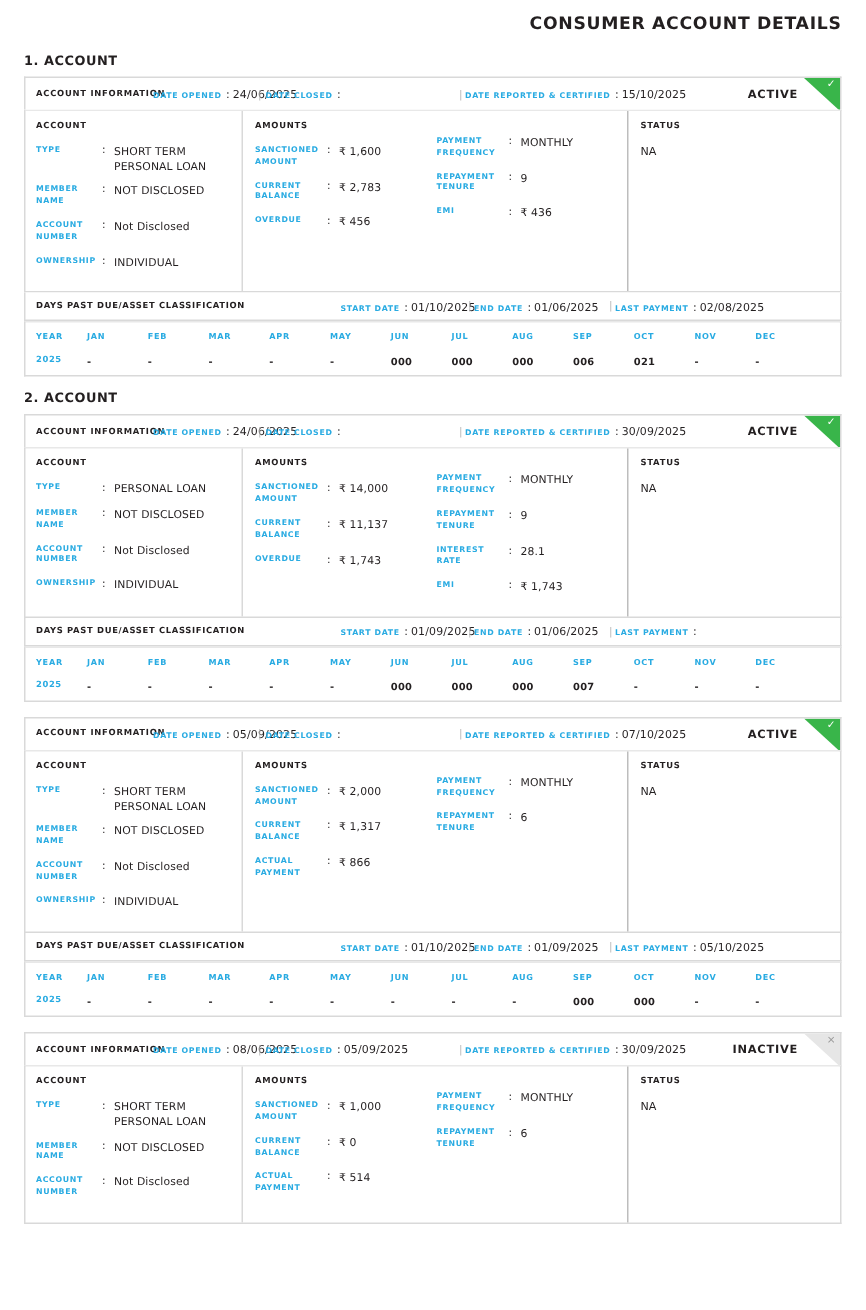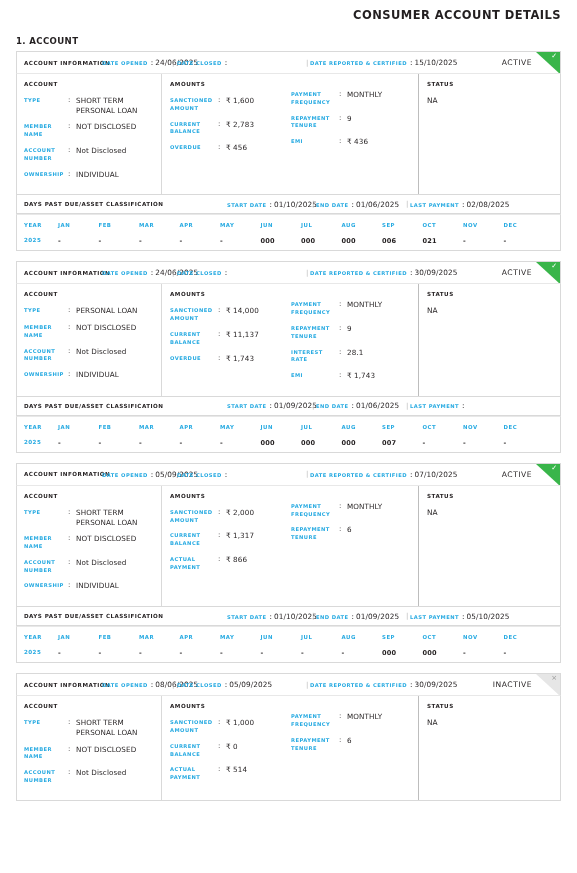--- a/index.html
+++ b/index.html
@@ -72,21 +72,21 @@
   }
   .info-bar .pos-opened { position: absolute; left: 85px; display: flex; align-items: baseline; }
   .info-bar .pos-sep1   { position: absolute; left: 149px; }
   .info-bar .pos-closed { position: absolute; left: 160px; display: flex; align-items: baseline; }
   .info-bar .pos-sep2   { position: absolute; left: 283px; }
   .info-bar .pos-rep    { position: absolute; left: 293px; display: flex; align-items: baseline; }
   .info-bar .pos-status { position: absolute; right: 28px; }
 
   .status-text {
     font-size: 7.6px;
-    font-weight: normal;
+    font-weight: bold;
     letter-spacing: 0.5px;
     color: #231f20;
   }
   .corner {
     position: absolute;
     top: 0; right: 0;
     width: 24px; height: 22px;
     overflow: hidden;
   }
   .corner .tri {
@@ -353,20 +353,21 @@
           <div class="cell cm">000</div>
           <div class="cell cm">000</div>
           <div class="cell cm">006</div>
           <div class="cell cm">021</div>
           <div class="cell cm dash">-</div>
           <div class="cell cm dash">-</div>
         </div>
       </div>
     </div>
     <div class="acct-block">
+      <div class="acct-heading">2. ACCOUNT</div>
       <div class="info-bar">
         <span class="info-label">ACCOUNT INFORMATION</span>
         <div class="kv pos-opened">
           <span class="k">DATE OPENED</span>
           <span class="colon">:</span>
           <span class="v">24/06/2025</span>
         </div>
         <span class="sep pos-sep1">|</span>
         <div class="kv pos-closed">
           <span class="k">DATE CLOSED</span>

